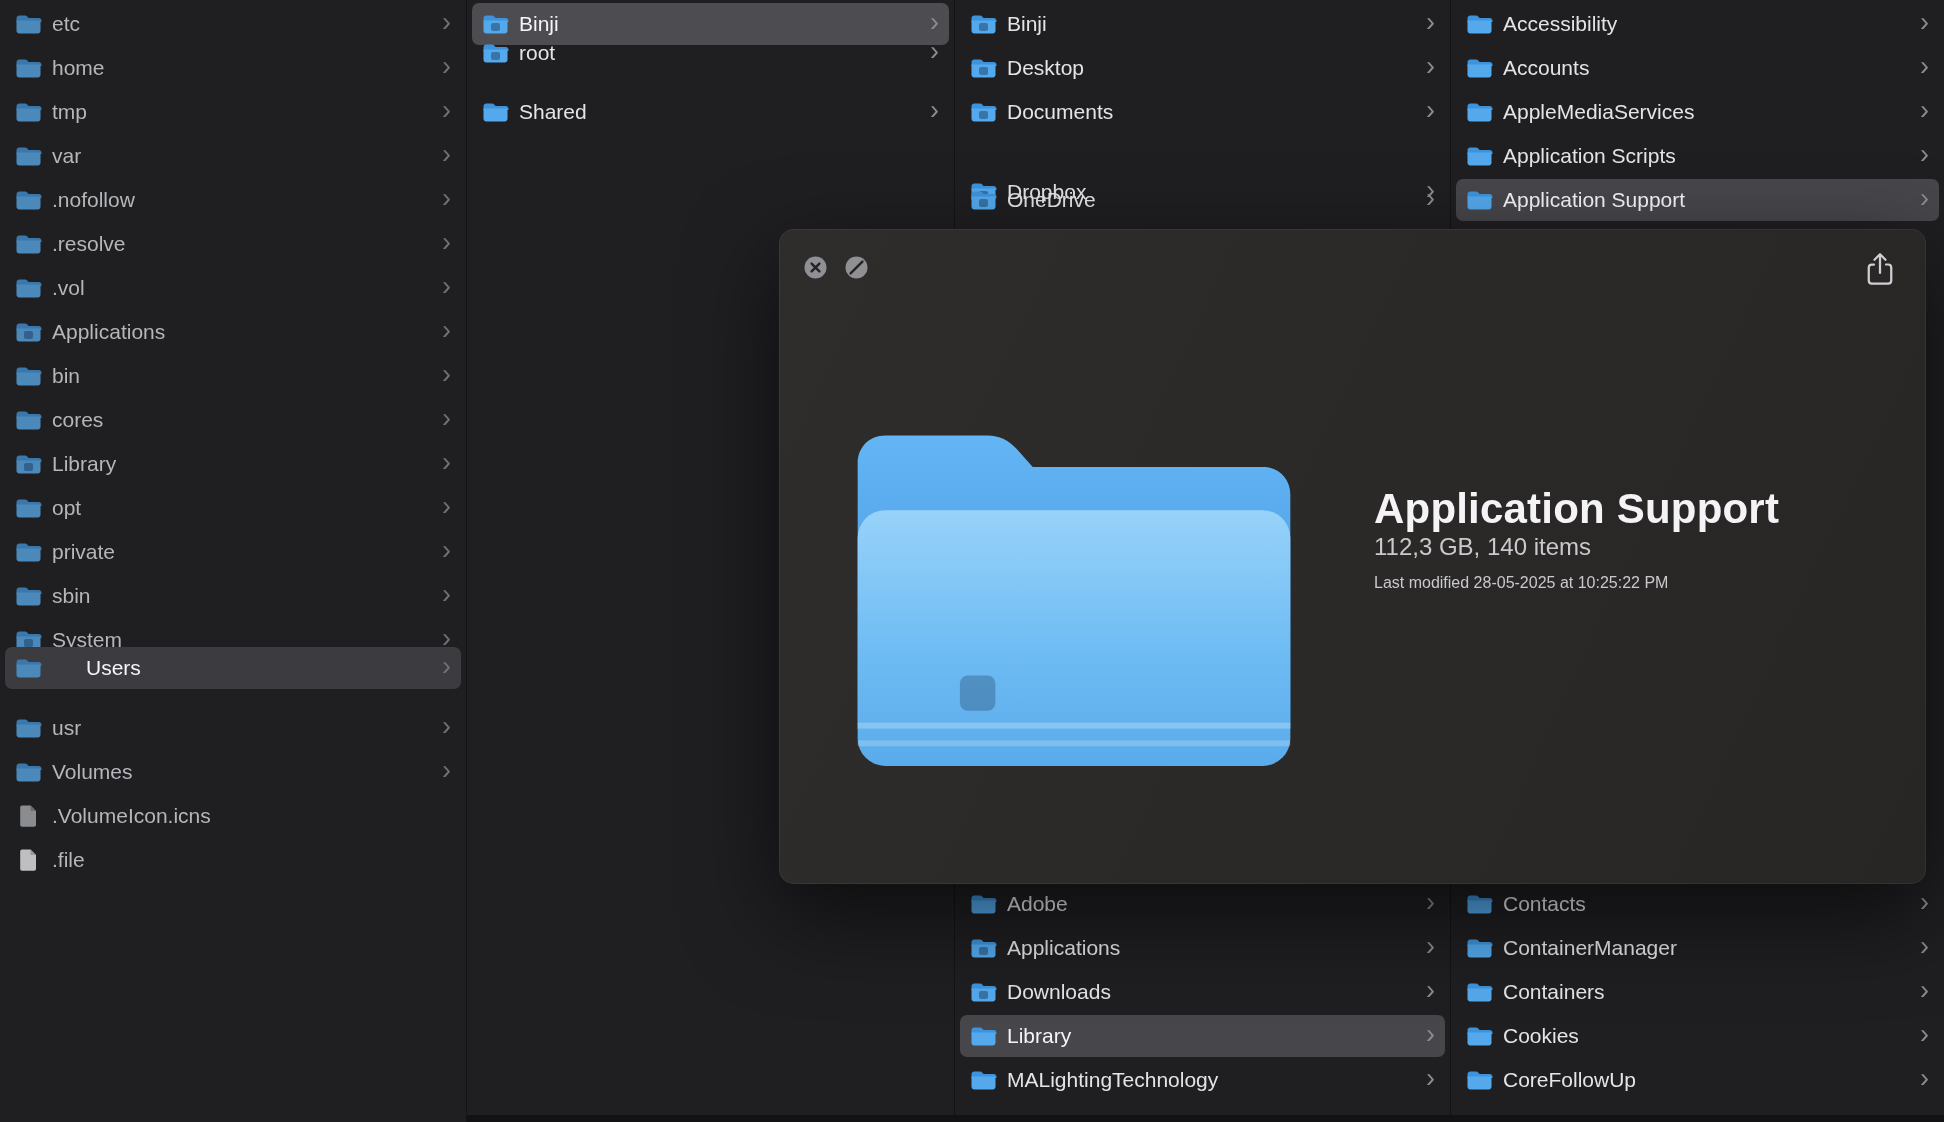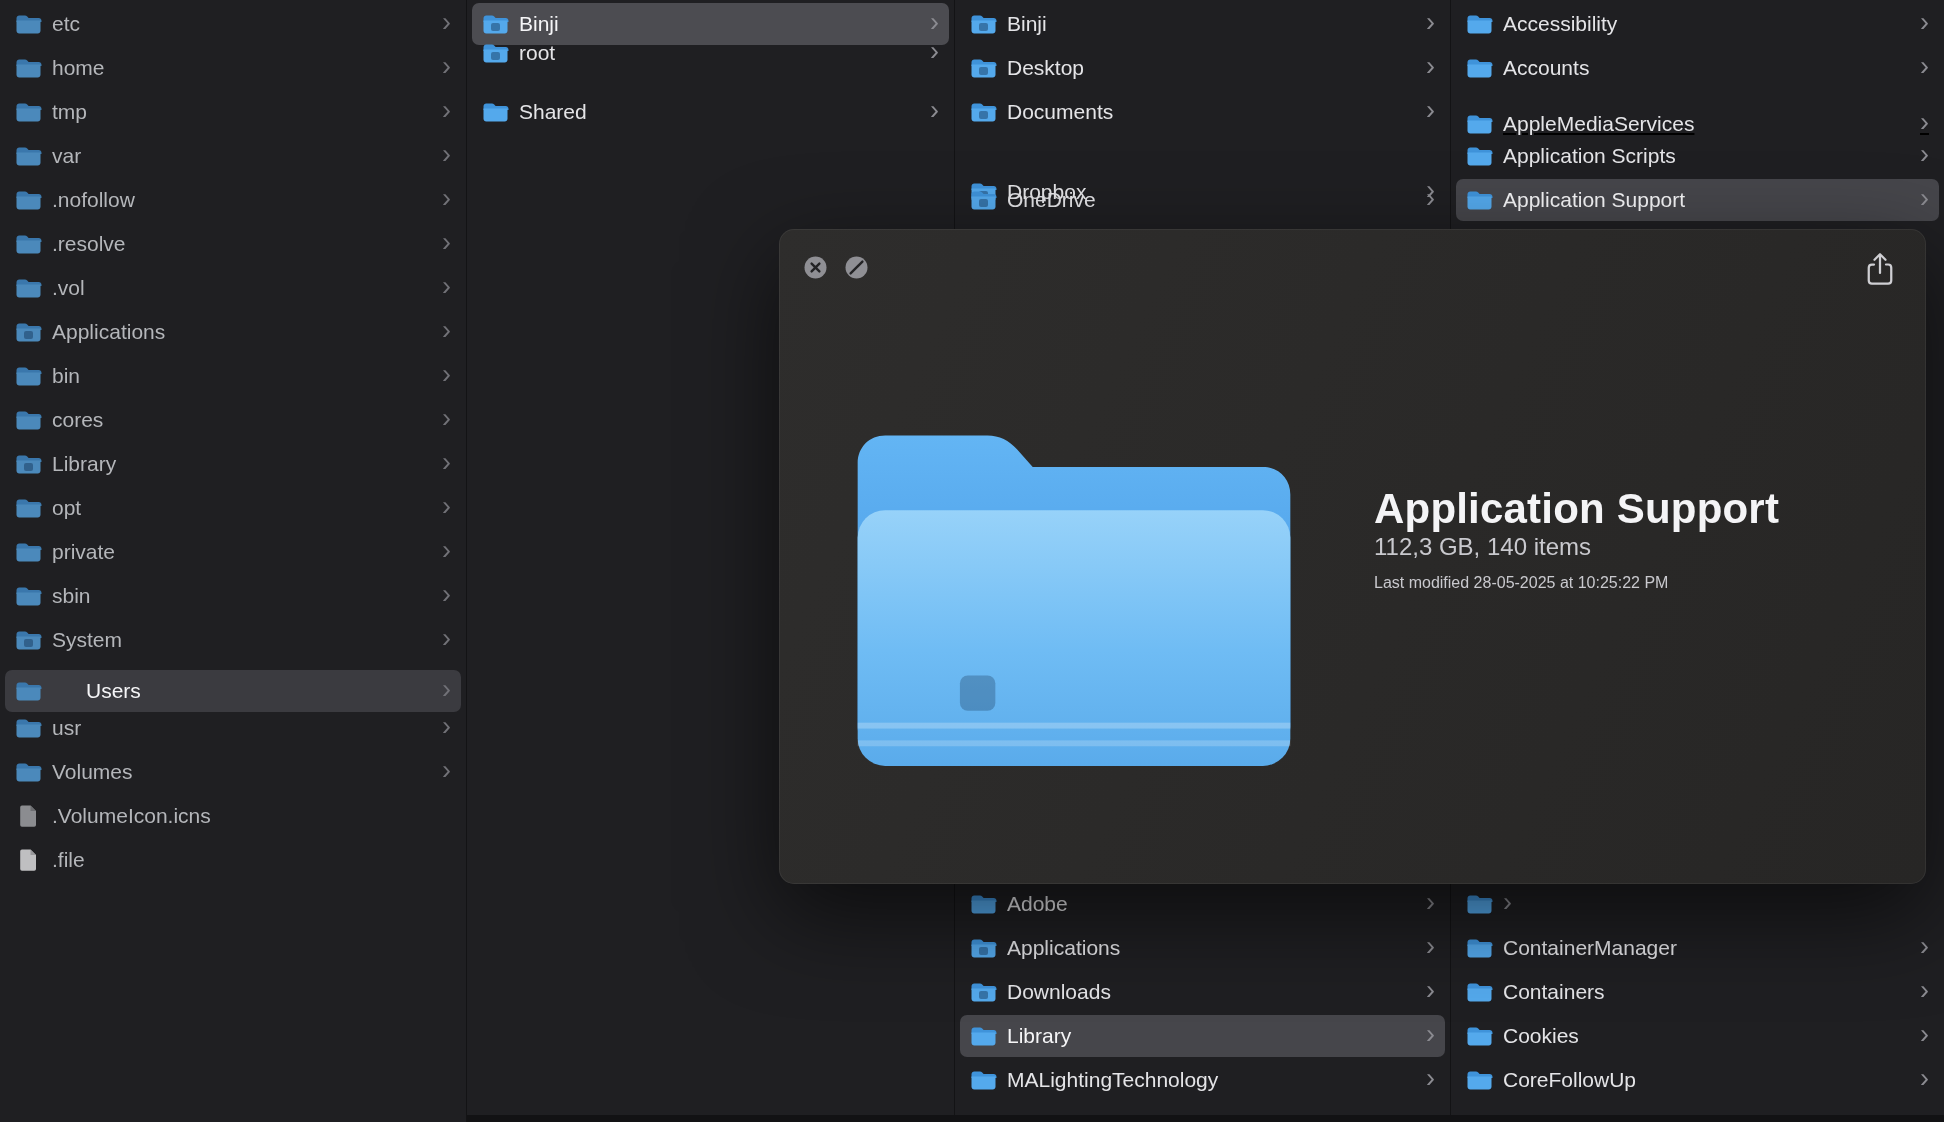--- a/index.html
+++ b/index.html
@@ -208,21 +208,21 @@
       <div class="row" style="top: 619px;">
         <span class="icon badged">
           <svg width="27" height="23" viewBox="0 0 27 23">
             <path d="M1.5 5.2c0-1.6 1.2-2.8 2.8-2.8h5.6c.9 0 1.7.4 2.3 1l1.4 1.6h10.1c1.6 0 2.8 1.3 2.8 2.8v1.2H1.5z" fill="#3f93da"></path>
             <path d="M1.5 7.4h24v10.3c0 1.6-1.2 2.8-2.8 2.8H4.3c-1.6 0-2.8-1.3-2.8-2.8z" fill="#54a9ec"></path>
           </svg>
         </span>
         <span class="label">System</span>
         <span class="chevron">›</span>
       </div>
-      <div class="row selected" style="top: 670px; gap: 44px;">
+      <div class="row selected" style="top: 647px; gap: 44px;">
         <span class="icon">
           <svg width="27" height="23" viewBox="0 0 27 23">
             <path d="M1.5 5.2c0-1.6 1.2-2.8 2.8-2.8h5.6c.9 0 1.7.4 2.3 1l1.4 1.6h10.1c1.6 0 2.8 1.3 2.8 2.8v1.2H1.5z" fill="#3f93da"></path>
             <path d="M1.5 7.4h24v10.3c0 1.6-1.2 2.8-2.8 2.8H4.3c-1.6 0-2.8-1.3-2.8-2.8z" fill="#54a9ec"></path>
           </svg>
         </span>
         <span class="label">Users</span>
         <span class="chevron">›</span>
       </div>
       <div class="row" style="top: 707px; align-items: center;">
@@ -422,21 +422,21 @@
       <div class="row" style="top: 47px;">
         <span class="icon">
           <svg width="27" height="23" viewBox="0 0 27 23">
             <path d="M1.5 5.2c0-1.6 1.2-2.8 2.8-2.8h5.6c.9 0 1.7.4 2.3 1l1.4 1.6h10.1c1.6 0 2.8 1.3 2.8 2.8v1.2H1.5z" fill="#3f93da"></path>
             <path d="M1.5 7.4h24v10.3c0 1.6-1.2 2.8-2.8 2.8H4.3c-1.6 0-2.8-1.3-2.8-2.8z" fill="#54a9ec"></path>
           </svg>
         </span>
         <span class="label">Accounts</span>
         <span class="chevron">›</span>
       </div>
-      <div class="row" style="top: 103px; text-decoration: underline;">
+      <div class="row" style="top: 91px;">
         <span class="icon">
           <svg width="27" height="23" viewBox="0 0 27 23">
             <path d="M1.5 5.2c0-1.6 1.2-2.8 2.8-2.8h5.6c.9 0 1.7.4 2.3 1l1.4 1.6h10.1c1.6 0 2.8 1.3 2.8 2.8v1.2H1.5z" fill="#3f93da"></path>
             <path d="M1.5 7.4h24v10.3c0 1.6-1.2 2.8-2.8 2.8H4.3c-1.6 0-2.8-1.3-2.8-2.8z" fill="#54a9ec"></path>
           </svg>
         </span>
         <span class="label">AppleMediaServices</span>
         <span class="chevron">›</span>
       </div>
       <div class="row" style="top: 135px;">
@@ -459,20 +459,21 @@
         <span class="label">Application Support</span>
         <span class="chevron">›</span>
       </div>
       <div class="row" style="top: 883px;">
         <span class="icon">
           <svg width="27" height="23" viewBox="0 0 27 23">
             <path d="M1.5 5.2c0-1.6 1.2-2.8 2.8-2.8h5.6c.9 0 1.7.4 2.3 1l1.4 1.6h10.1c1.6 0 2.8 1.3 2.8 2.8v1.2H1.5z" fill="#3f93da"></path>
             <path d="M1.5 7.4h24v10.3c0 1.6-1.2 2.8-2.8 2.8H4.3c-1.6 0-2.8-1.3-2.8-2.8z" fill="#54a9ec"></path>
           </svg>
         </span>
+        <span class="label">Contacts</span>
         <span class="chevron">›</span>
       </div>
       <div class="row" style="top: 927px;">
         <span class="icon">
           <svg width="27" height="23" viewBox="0 0 27 23">
             <path d="M1.5 5.2c0-1.6 1.2-2.8 2.8-2.8h5.6c.9 0 1.7.4 2.3 1l1.4 1.6h10.1c1.6 0 2.8 1.3 2.8 2.8v1.2H1.5z" fill="#3f93da"></path>
             <path d="M1.5 7.4h24v10.3c0 1.6-1.2 2.8-2.8 2.8H4.3c-1.6 0-2.8-1.3-2.8-2.8z" fill="#54a9ec"></path>
           </svg>
         </span>
         <span class="label">ContainerManager</span>

